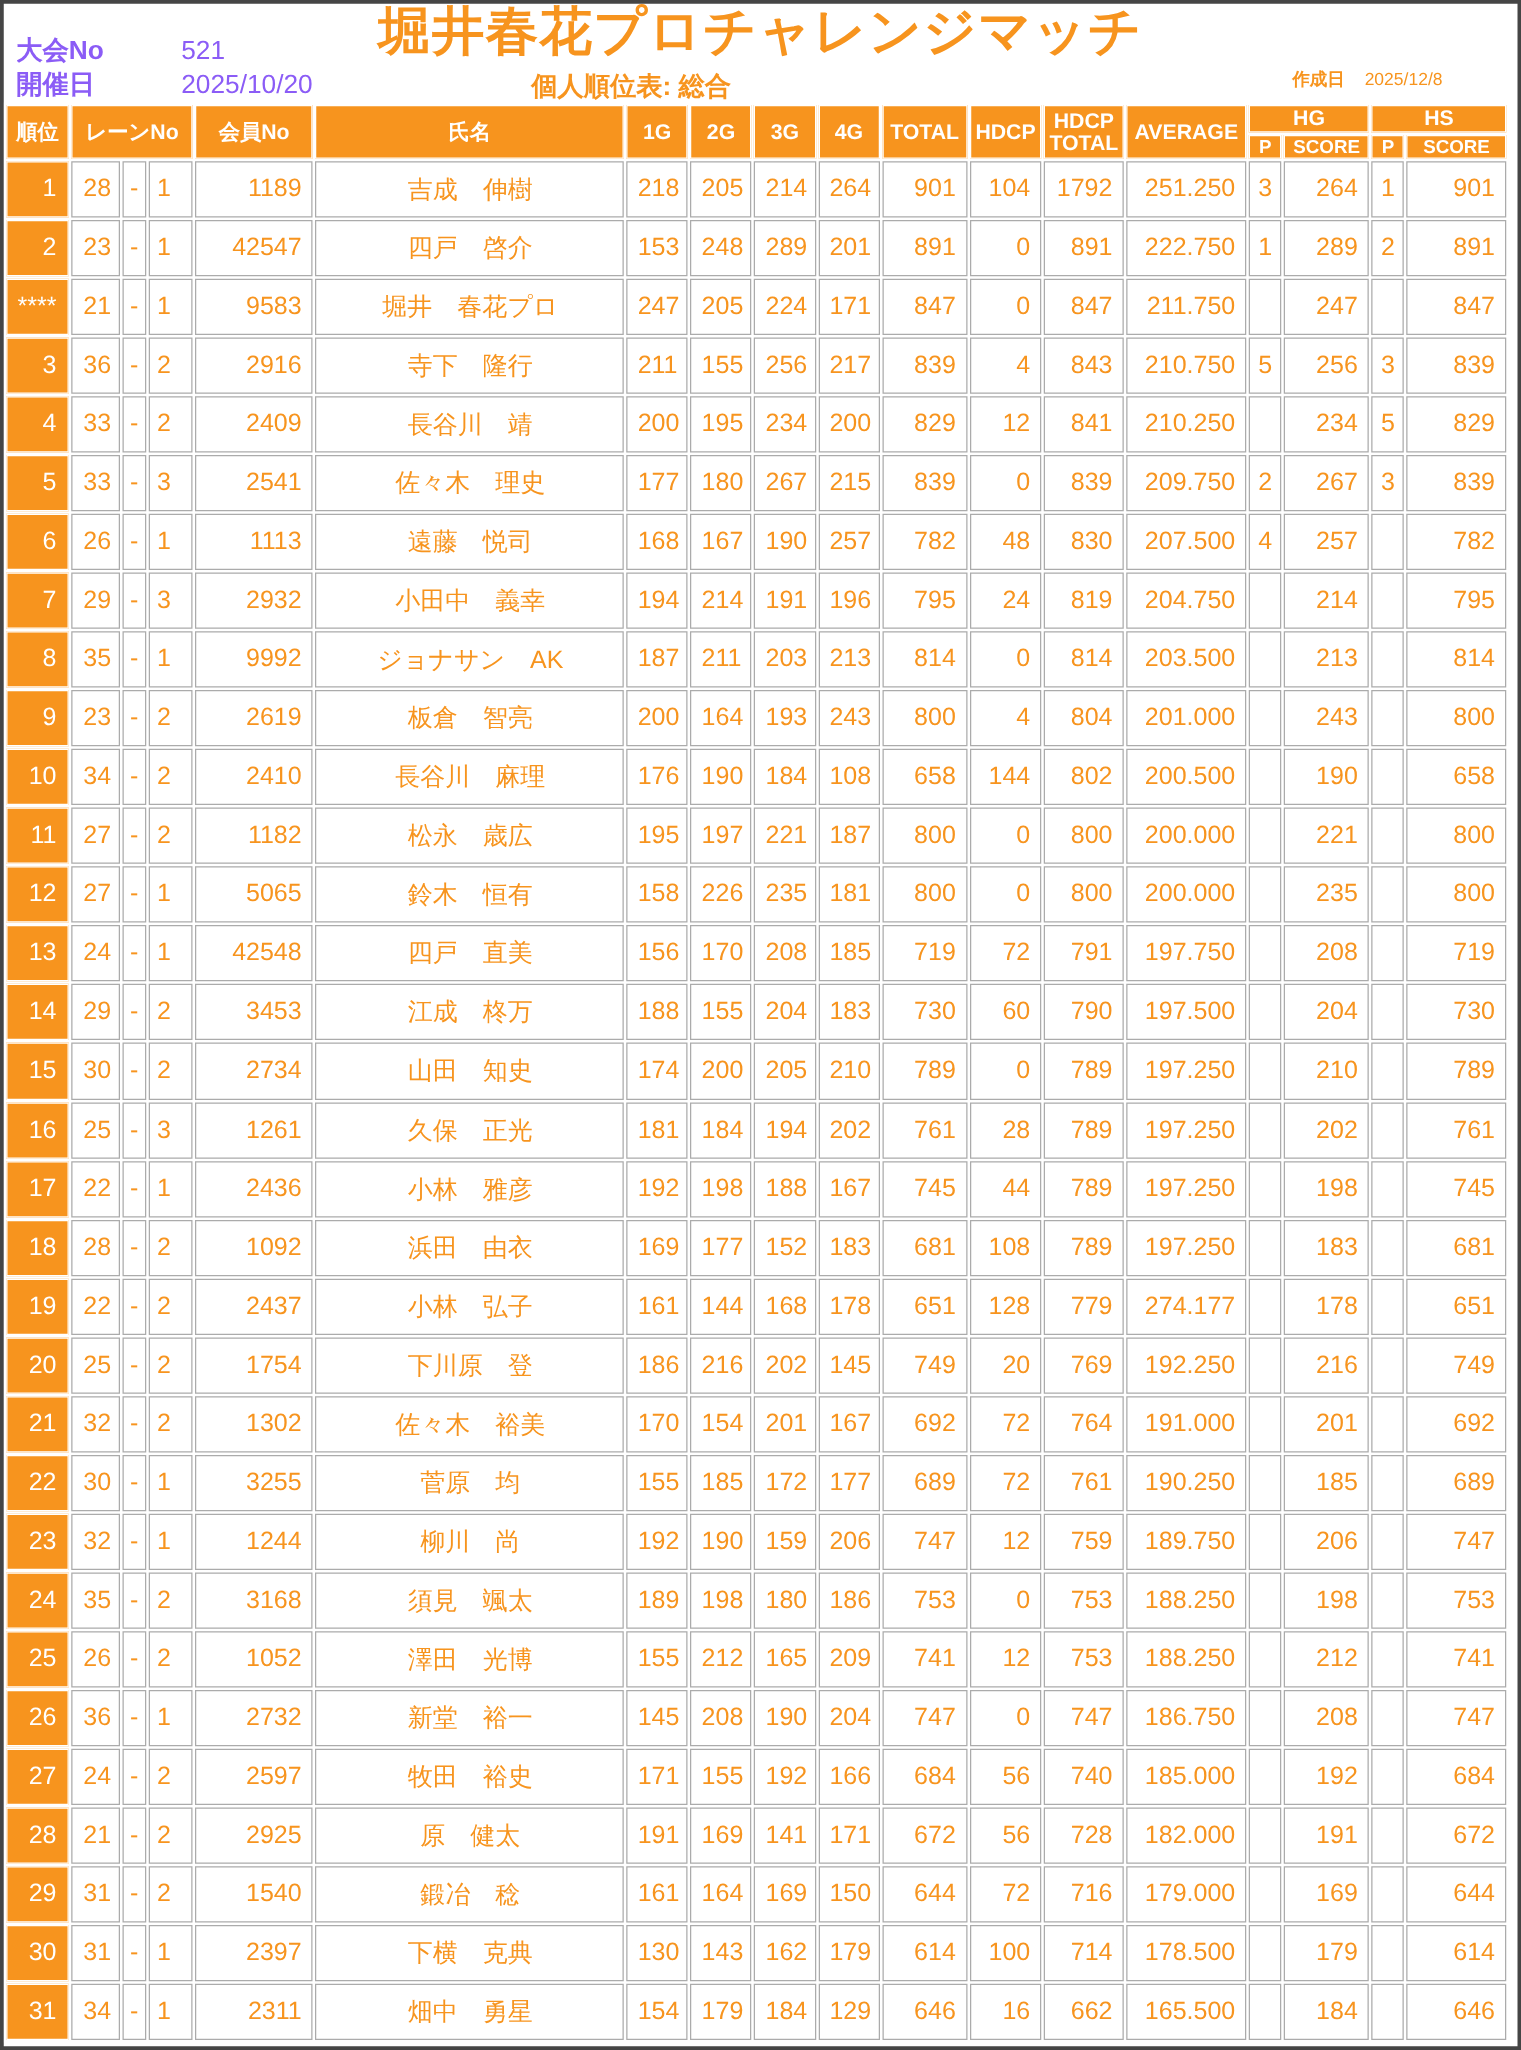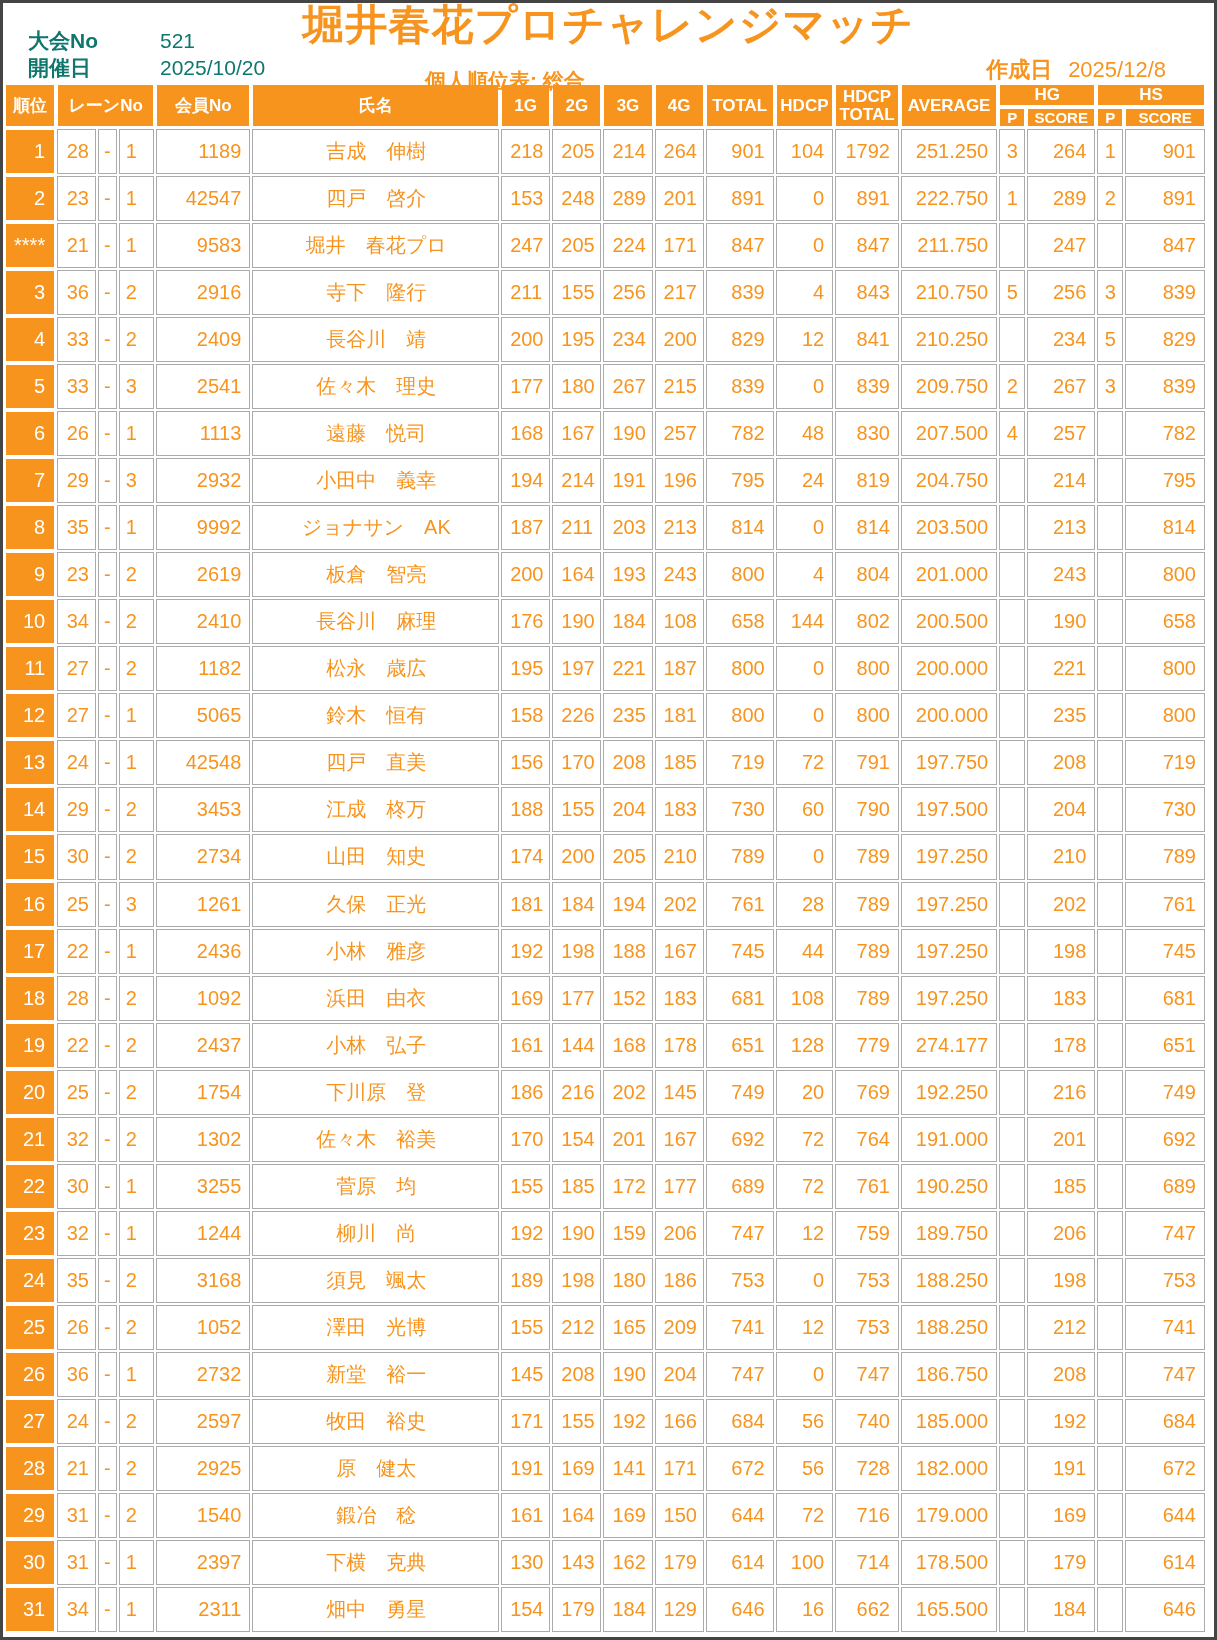--- a/index.html
+++ b/index.html
@@ -5,30 +5,30 @@
   * { box-sizing: border-box; }
   html,body { margin:0; padding:0; }
   body {
     width:1217px; height:1640px;
     background:#ffffff;
     border:3px solid #454545;
     font-family:"Liberation Sans", sans-serif;
     overflow:hidden;
   }
   .topbar { position:relative; height:79px; }
-  .meta-left { position:absolute; left:10px; top:24px; color:#0f766e; font-size:21px; line-height:27px;margin-left:15px; }
+  .meta-left { position:absolute; left:10px; top:24px; color:#8b5cf6; font-size:21px; line-height:27px; }
   .meta-row { white-space:nowrap; }
   .m-label { display:inline-block; width:132px; font-weight:bold; }
   .page-title {
     position:absolute; left:0; right:0; top:-6px;
     text-align:center; color:#F7941E;
     font-size:42px; font-weight:bold; letter-spacing:1px; white-space:nowrap;
   }
-  .subtitle { position:absolute; left:422px; top:52px; color:#F7941E; font-size:21px; font-weight:bold; white-space:nowrap;margin-top:12px; }
-  .created { position:absolute; right:48px; top:52px; color:#F7941E; font-size:22px; white-space:nowrap; }
+  .subtitle { position:absolute; left:422px; top:52px; color:#F7941E; font-size:21px; font-weight:bold; white-space:nowrap; }
+  .created { position:absolute; right:60px; top:52px; color:#F7941E; font-size:14px; white-space:nowrap; }
   .created .c-label { font-weight:bold; margin-right:16px; }
 
   table.results {
     width:1204px; height:1552px;
     table-layout:fixed;
     border-collapse:separate; border-spacing:2px;
     background:#ffffff;
   }
   th {
     background:#F7941E; color:#ffffff;

